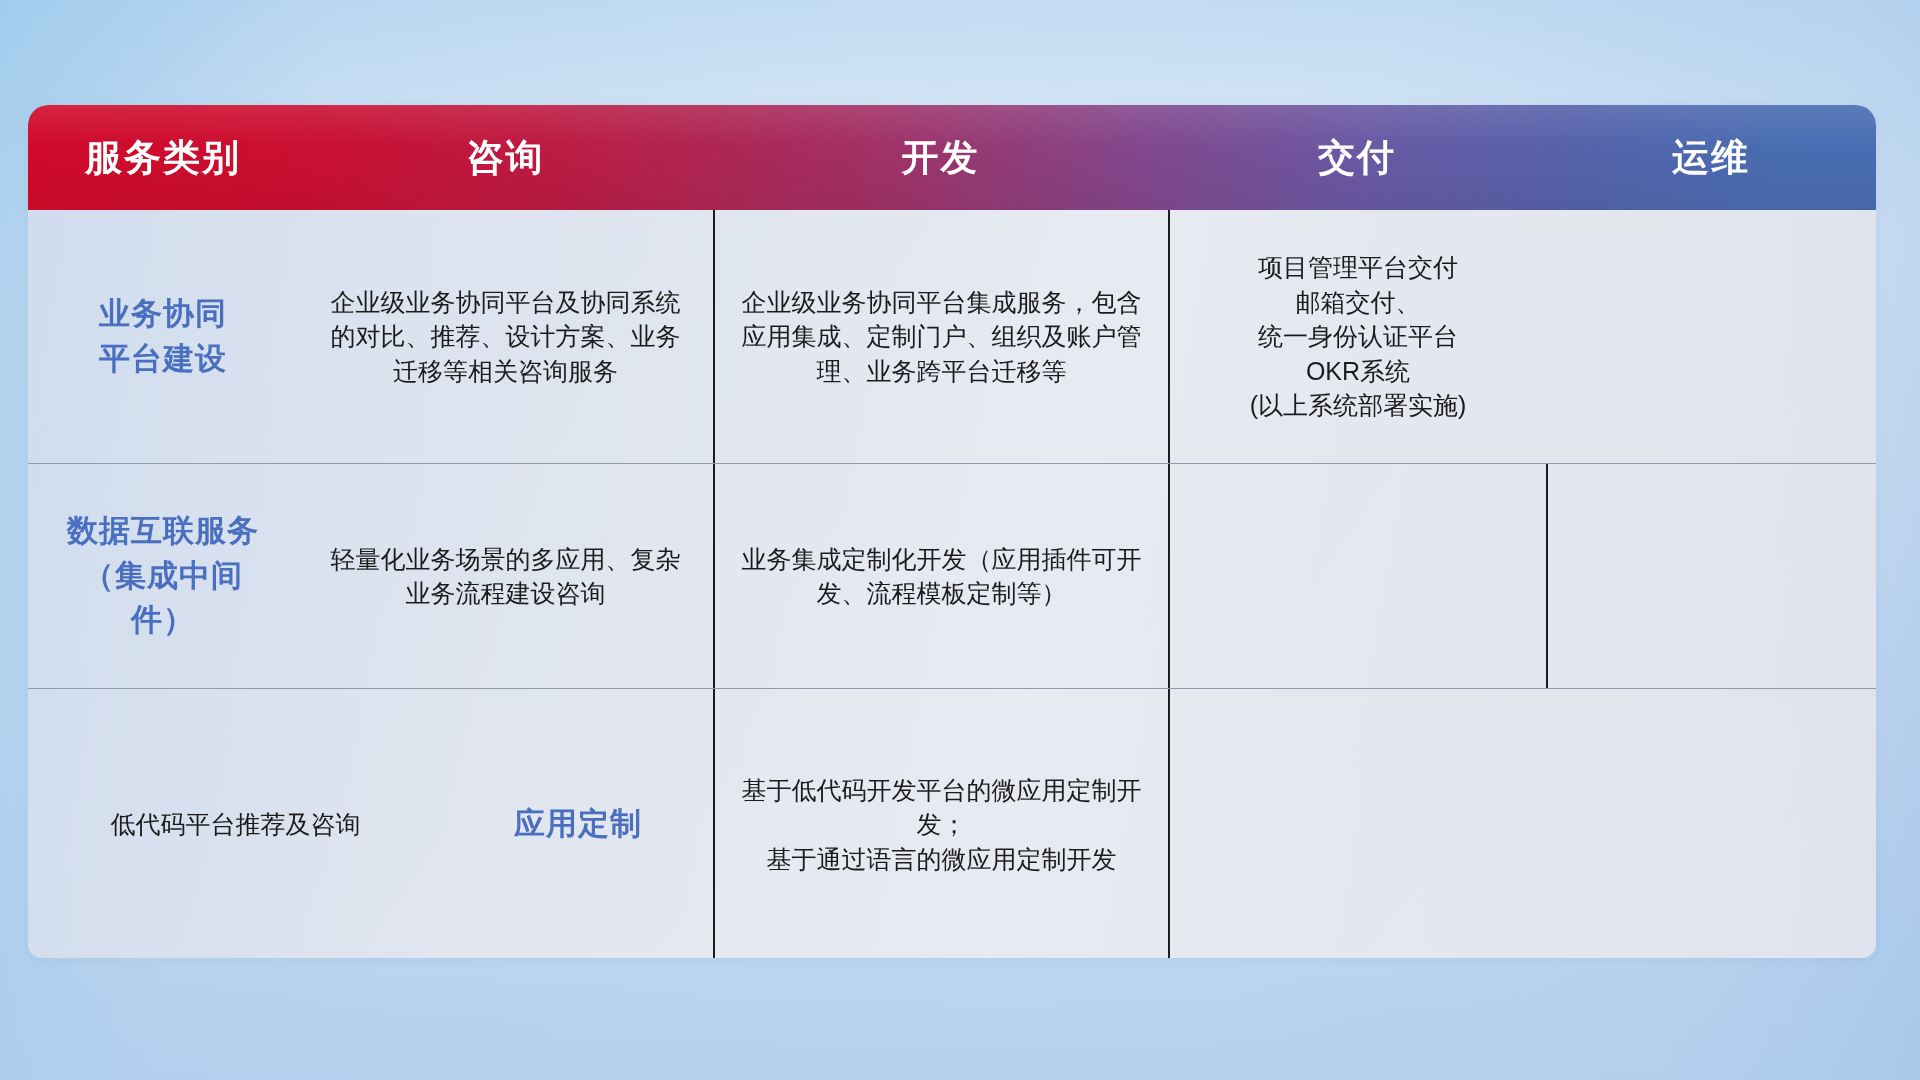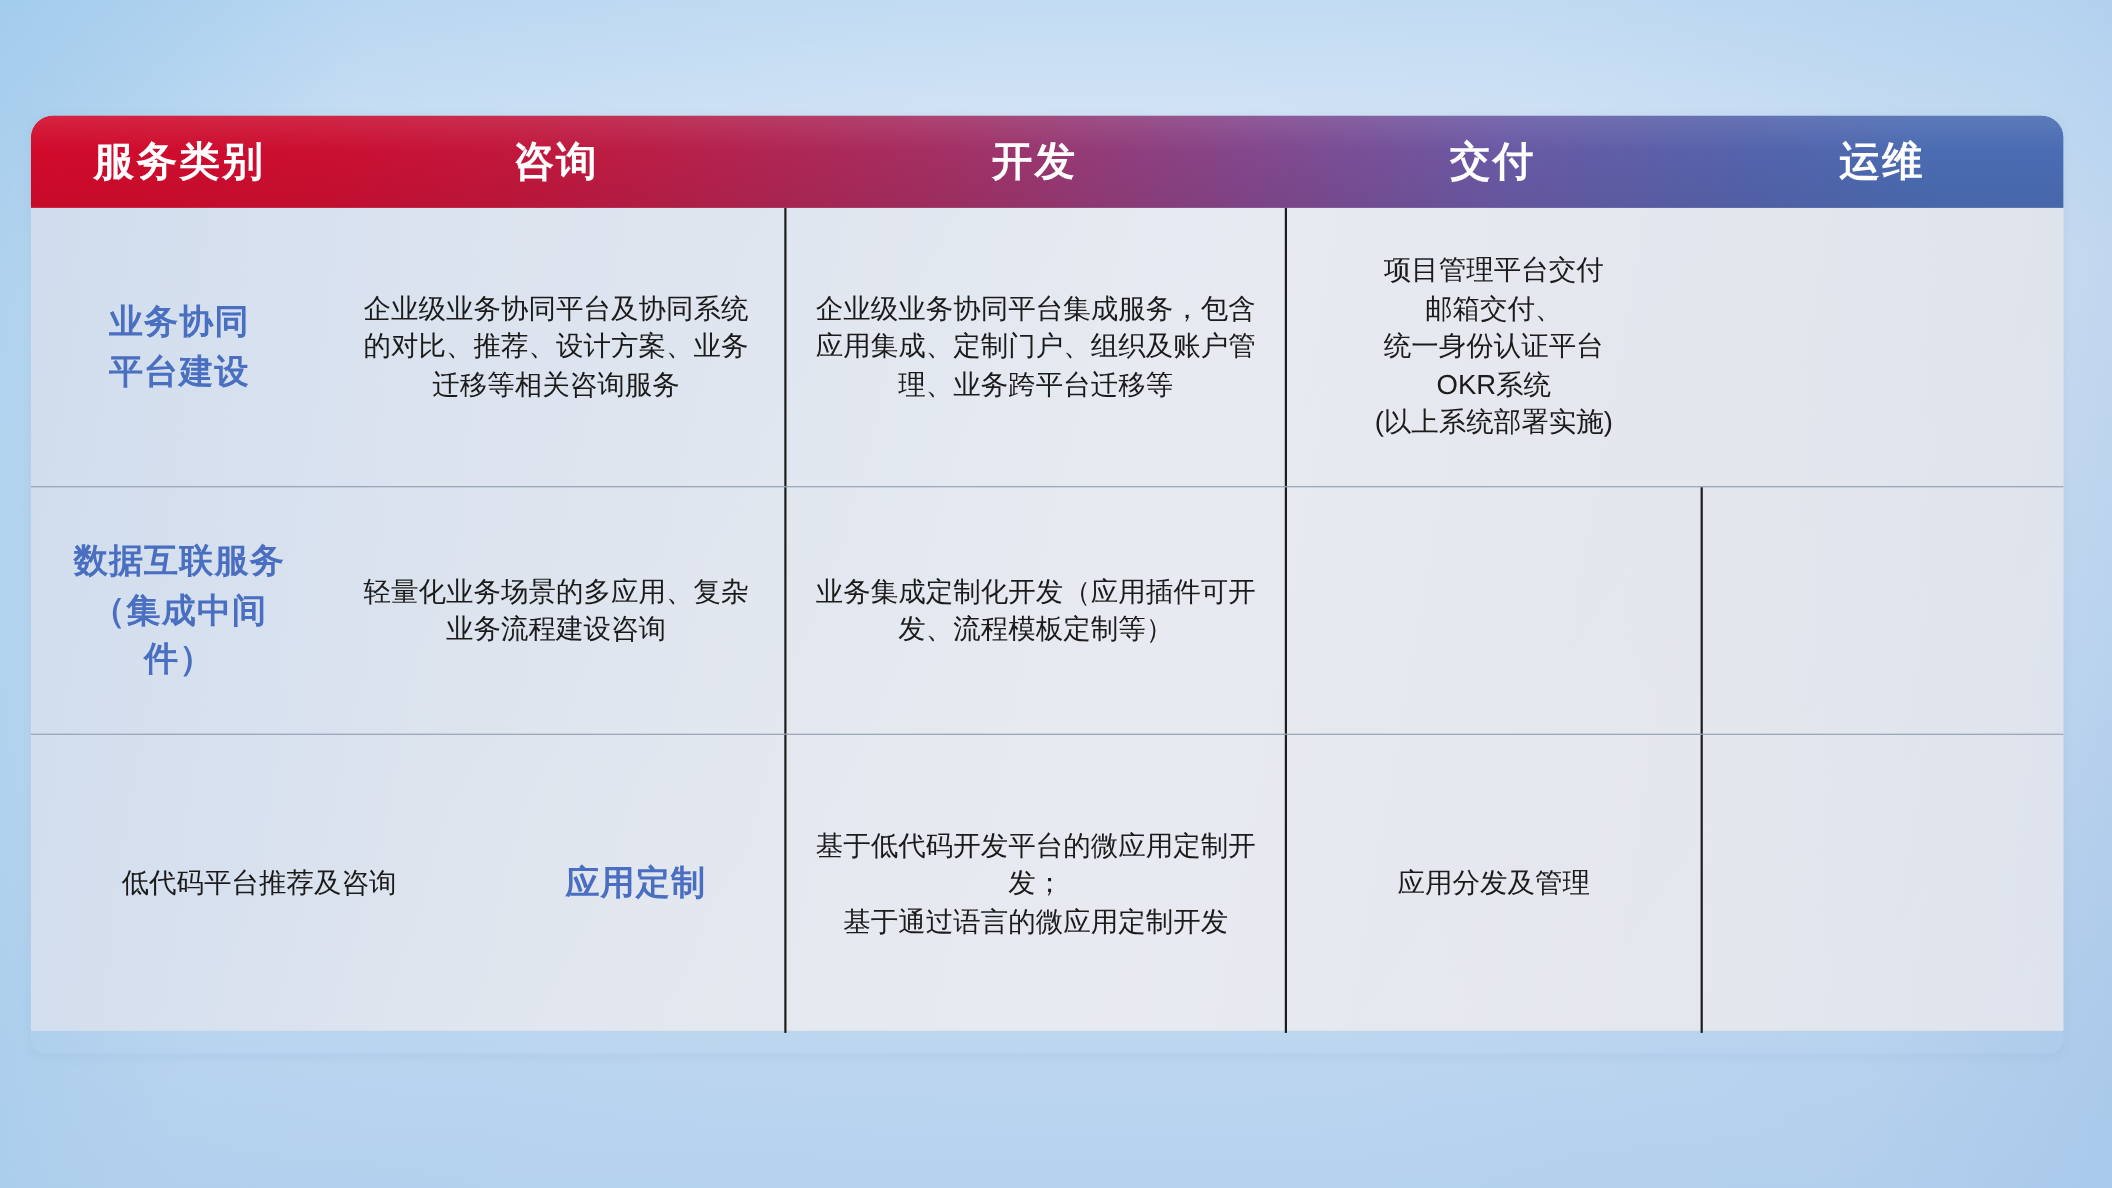--- a/index.html
+++ b/index.html
@@ -30,21 +30,21 @@
     position:absolute;
     left:28px;top:105px;width:1848px;height:853px;
     border-radius:20px 20px 14px 14px;
     overflow:hidden;
     box-shadow:0 2px 10px rgba(100,130,170,.10);
   }
 
   
   #thead{
     position:relative;
-    height:84px;
+    height:105px;
     background:linear-gradient(90deg,
        #d10a2b 0%,
        #cb0f31 14%,
        #bd1b42 28%,
        #a33064 45%,
        #83478c 60%,
        #6a59a4 72%,
        #5563ab 84%,
        #4a6cb2 94%,
        #4a6cb3 100%);
@@ -155,18 +155,17 @@
     </div>
 
     <div class="brow r3">
       <div class="bcell c2">低代码平台推荐及咨询</div>
       <div class="bcell c1 cat">
         <span>应用定制</span>
       </div>
       <div class="bcell c3 divider">
         <span>基于低代码开发平台的微应用定制开发；<br>基于通过语言的微应用定制开发</span>
       </div>
-      <div class="bcell c4 divider">应用分发及管理</div>
       <div class="bcell c5 divider"></div>
     </div>
 
   </div>
 </div>
 
 </body></html>

